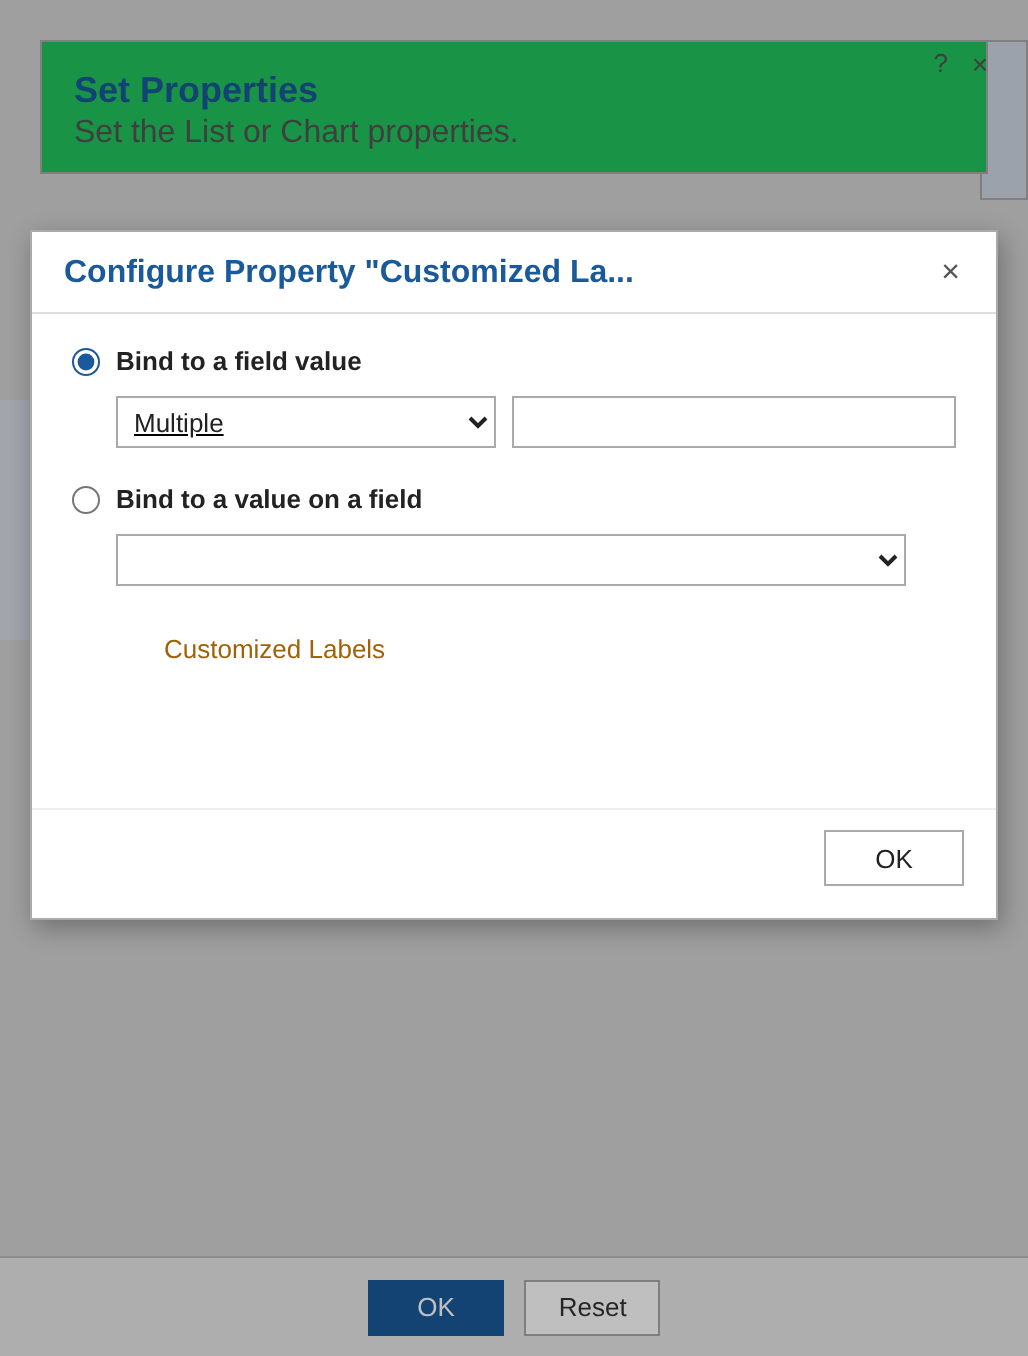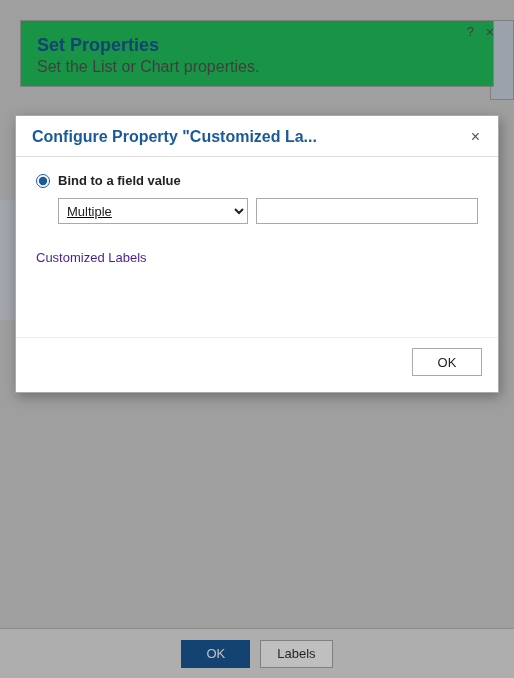--- a/index.html
+++ b/index.html
@@ -200,24 +200,25 @@
       font-size: 13px;
       padding: 2px 4px;
       color: #222;
       cursor: pointer;
     }
 
     
     .customized-labels-link {
       display: inline-block;
       margin-top: 8px;
-      color: #4c1d95;
+      color: #a16207;
       font-size: 13px;
       text-decoration: none;
       cursor: pointer;
+      margin-left: 46px;
     }
 
     
     .modal-footer {
       padding: 10px 16px 16px;
       display: flex;
       justify-content: flex-end;
       gap: 10px;
       border-top: 1px solid #eee;
       margin-top: 60px;
@@ -276,21 +277,21 @@
     <div class="bg-panel-subtitle">Set the List or Chart properties.</div>
   </div>
 
   <span class="bg-panel-help">?</span>
   <span class="bg-panel-close">×</span>
 
   <div class="left-strip"></div>
 
   <div class="bg-bottom-bar">
     <button class="bottom-btn-ok">OK</button>
-    <button class="bottom-btn-cancel">Labels</button>
+    <button class="bottom-btn-cancel">Reset</button>
   </div>
 </div>
 
 <div class="modal-overlay"></div>
 
 <div class="modal">
 
   <div class="modal-header">
     <div class="modal-title">Configure Property "Customized La...</div>
     <button class="modal-close-btn">×</button>
@@ -307,20 +308,31 @@
     <div class="static-value-row">
       <select class="select-dropdown">
         <option>Multiple</option>
         <option>Single</option>
         <option>None</option>
       </select>
       <input type="text" class="text-input" value="" style="">
     </div>
 
     
+    <div class="field-bind-section">
+      <div class="option-row">
+        <input type="radio" name="bind-option" id="radio-field" style="">
+        <label for="radio-field" class="option-label">Bind to a value on a field</label>
+      </div>
+      <div class="field-select-row">
+        <select class="field-dropdown">
+          <option value=""></option>
+        </select>
+      </div>
+    </div>
 
     
     <a class="customized-labels-link" href="#">Customized Labels</a>
 
   </div>
 
   <div class="modal-footer">
     <button class="btn">OK</button>
   </div>
 

